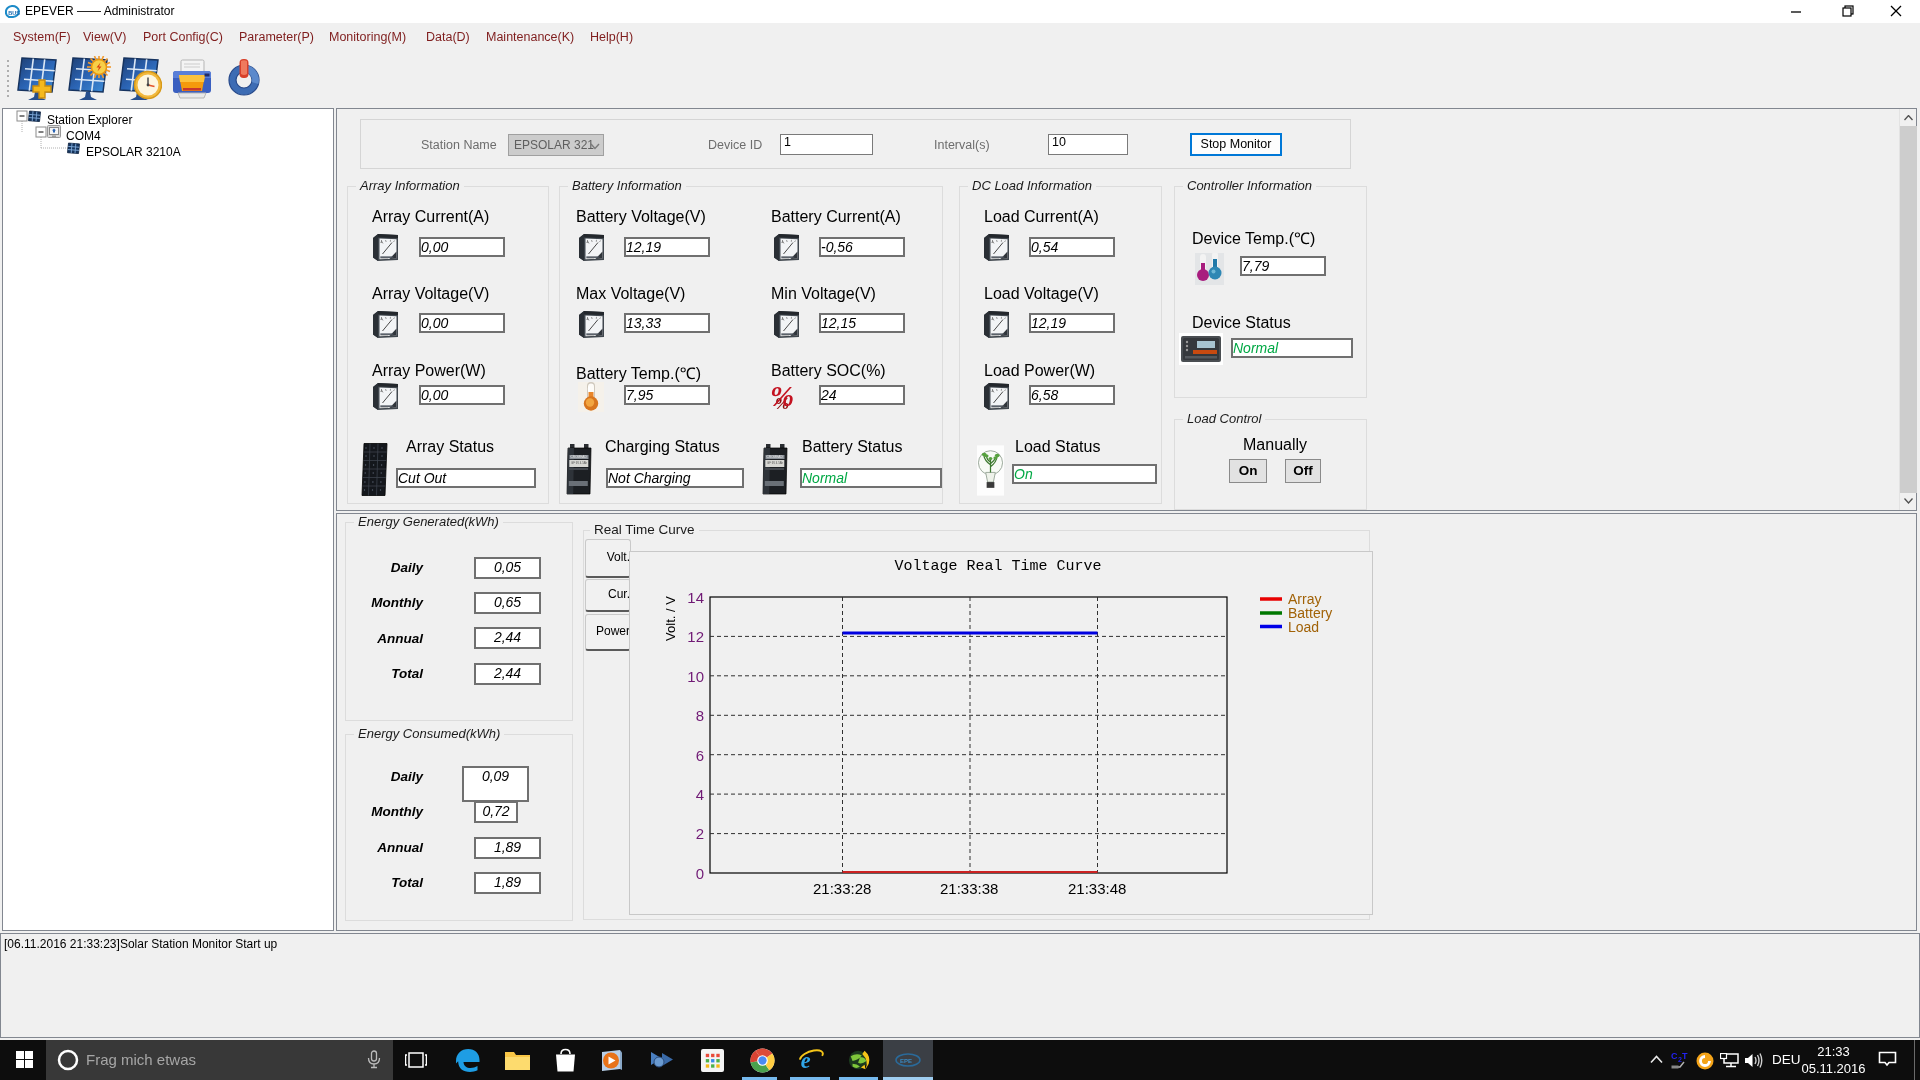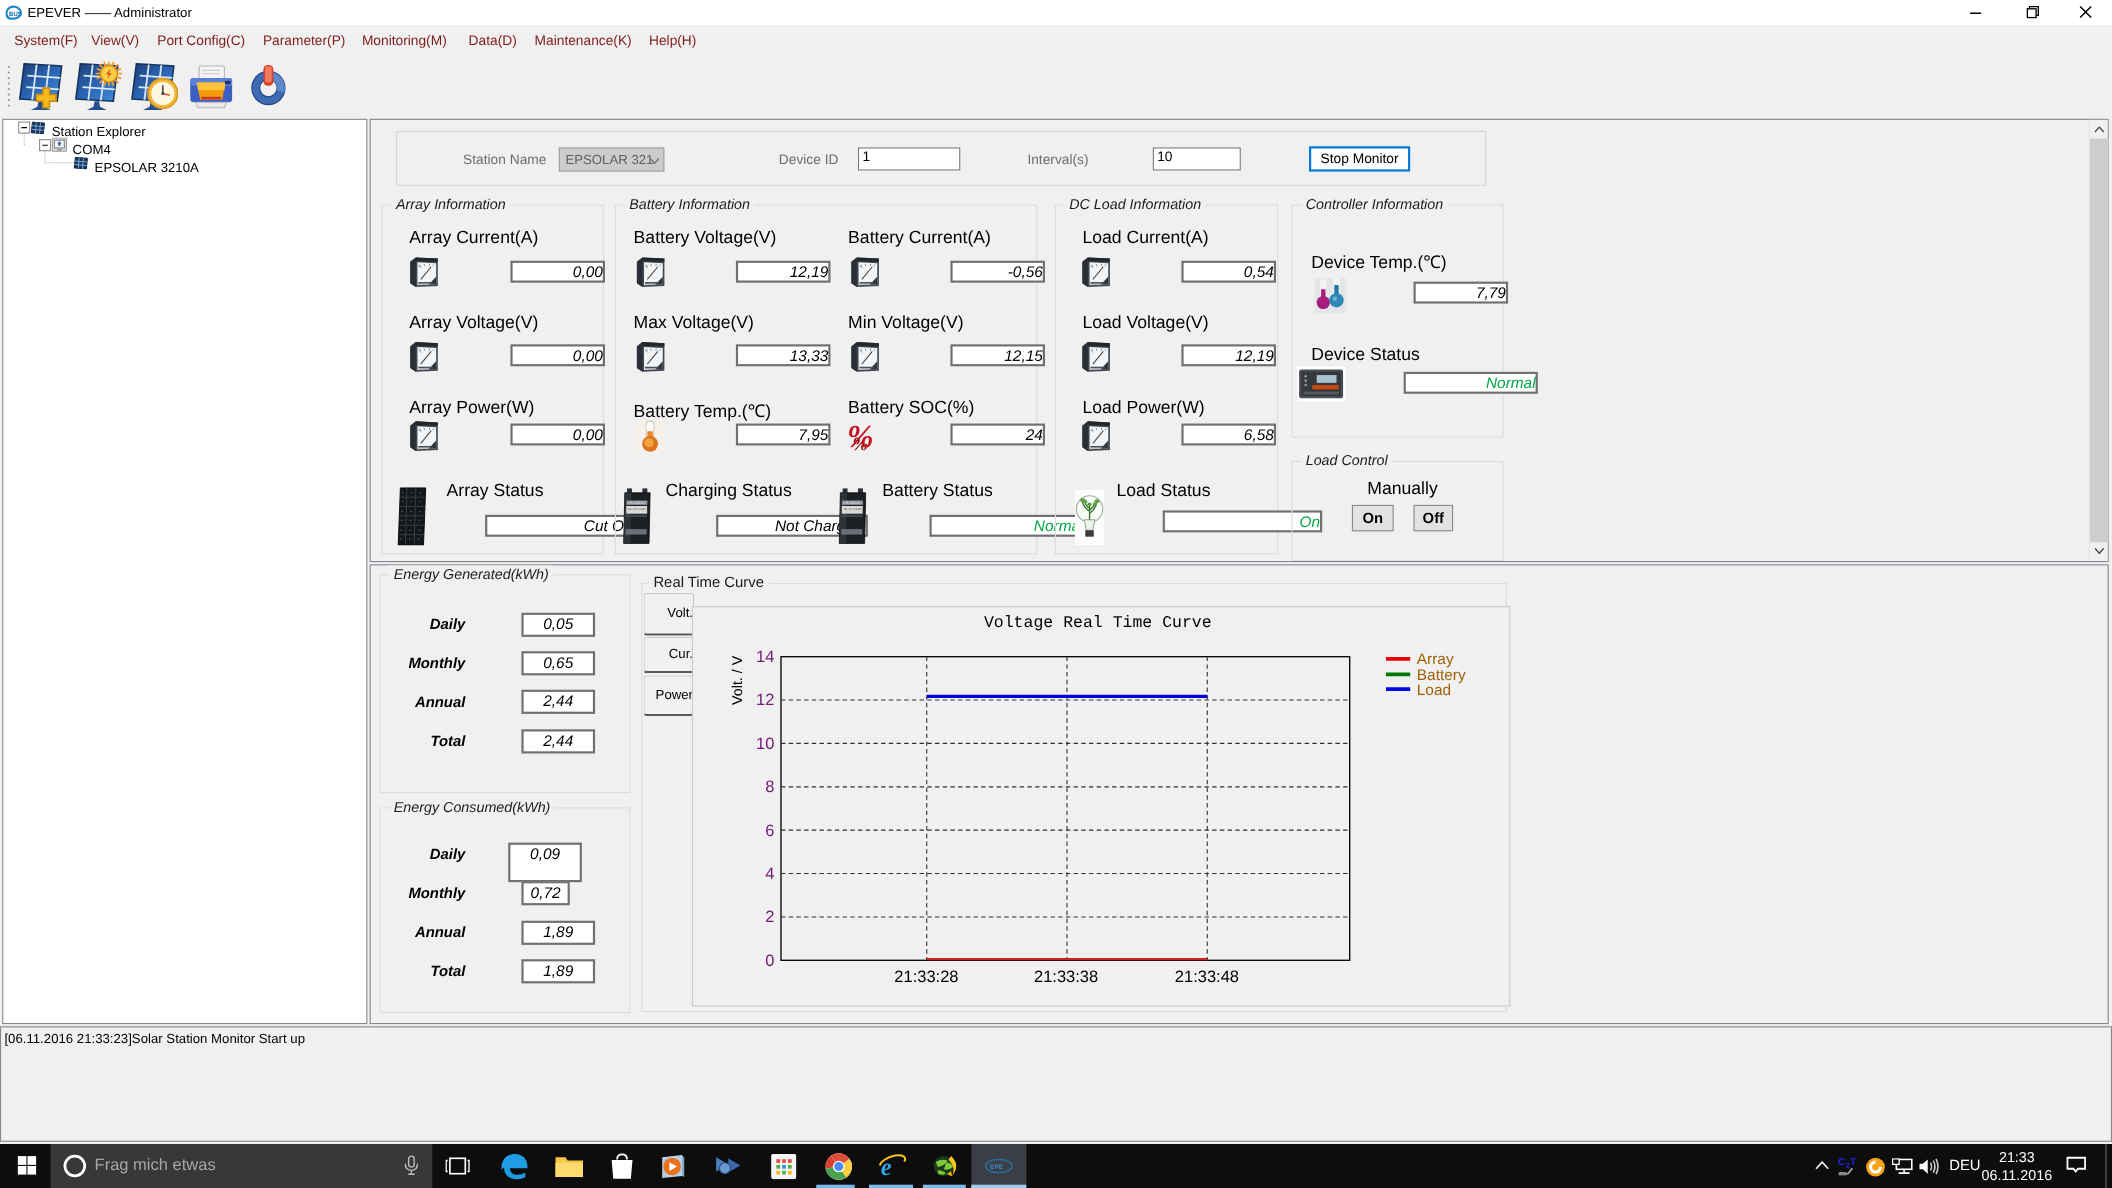--- a/index.html
+++ b/index.html
@@ -13,21 +13,21 @@
 #toolbar { left:0; top:50px; width:1920px; height:56px; background:#f0f0f0; }
 #treepanel { left:2px; top:108px; width:332px; height:823px; background:#fff; border:1px solid #828790; }
 .treetext { position:absolute; font-size:12px; color:#000; white-space:nowrap; }
 #toppanel { left:336px; top:108px; width:1581px; height:403px; background:#f0f0f0; border:1px solid #828790; }
 #botpanel { left:336px; top:513px; width:1581px; height:418px; background:#f0f0f0; border:1px solid #828790; }
 #logpanel { left:0px; top:933px; width:1920px; height:105px; background:#f0f0f0; border:1px solid #828790; }
 #taskbar { left:0; top:1040px; width:1920px; height:40px; background:#0d0d0d; }
 .gbox { position:absolute; border:1px solid #dcdcdc; }
 .gtitle { position:absolute; top:-9px; font-size:13px; font-style:italic; color:#1b1b1b; background:#f0f0f0; padding:0 4px; white-space:nowrap; }
 .glabel { position:absolute; font-size:16px; font-weight:normal; color:#000; white-space:nowrap; }
-.vbox { position:absolute; background:#fff; border:2px solid #707070; font-size:14px; font-style:italic; color:#000; text-align:right;margin-left:45px; }
+.vbox { position:absolute; background:#fff; border:2px solid #707070; font-size:14px; font-style:italic; color:#000; text-align:left; }
 .green { color:#00a844; }
 .graylab { position:absolute; font-size:12.5px; color:#6d6d6d; white-space:nowrap; }
 .tbox { position:absolute; background:#fff; border:1px solid #7a7a7a; font-size:12.5px; color:#000; padding-left:3px; }
 .elabel { position:absolute; font-size:13.5px; font-weight:bold; font-style:italic; color:#000; text-align:right; }
 .ebox { position:absolute; background:#fff; border:2px solid #707070; font-size:14px; font-style:italic; color:#000; text-align:center; }
 .tab { position:absolute; left:1px; width:46px; background:#f1f1f1; border:1px solid #c9c9c9; border-bottom:2px solid #5a5a5a; border-radius:3px; font-size:12px; color:#000; text-align:right; }
 .ticky { position:absolute; font-size:15px; color:#701a75; text-align:right; width:30px; }
 .tickx { position:absolute; font-size:15px; color:#000; }
 .legtxt { position:absolute; font-size:14px; color:#a16207; }
 .trayico { position:absolute; }
@@ -654,18 +654,18 @@
     <line x1="11" y1="10" x2="11" y2="13" stroke="#fff" stroke-width="1.5"></line>
     <line x1="6" y1="13.5" x2="16" y2="13.5" stroke="#fff" stroke-width="1.5"></line>
     <rect x="0.5" y="0.5" width="6" height="5" fill="#0d0d0d" stroke="#fff" stroke-width="1.2"></rect>
   </svg>
   <svg class="trayico" style="left:1744px;top:12px" width="20" height="17" viewBox="0 0 20 17">
     <path d="M1 6 L4 6 L8.5 2 L8.5 15 L4 11 L1 11 Z" fill="#fff"></path>
     <path d="M11 5 Q13 8.5 11 12 M13.5 3 Q16.5 8.5 13.5 14 M16 1.5 Q19.5 8.5 16 15.5" fill="none" stroke="#cfcfcf" stroke-width="1.4"></path>
   </svg>
   <div class="abs" style="left:1772px;top:12px;font-size:13.5px;color:#fff">DEU</div>
   <div class="abs" style="left:1776px;top:4px;width:115px;text-align:center;font-size:13px;color:#fff;left:1776px">21:33</div>
-  <div class="abs" style="left:1776px;top:21px;width:115px;text-align:center;font-size:13px;color:#fff">06.11.2016</div>
+  <div class="abs" style="left:1776px;top:21px;width:115px;text-align:center;font-size:13px;color:#fff">05.11.2016</div>
   <svg class="trayico" style="left:1878px;top:11px" width="19" height="17" viewBox="0 0 19 17">
     <path d="M1.5 1.5 L17.5 1.5 L17.5 11.5 L11 11.5 L9 14 L7 11.5 L1.5 11.5 Z" fill="#0d0d0d" stroke="#fff" stroke-width="1.6"></path>
   </svg>
   <div class="abs" style="left:1914px;top:0;width:1px;height:40px;background:#6a6a6a"></div>
 </div>
 
 </body></html>

